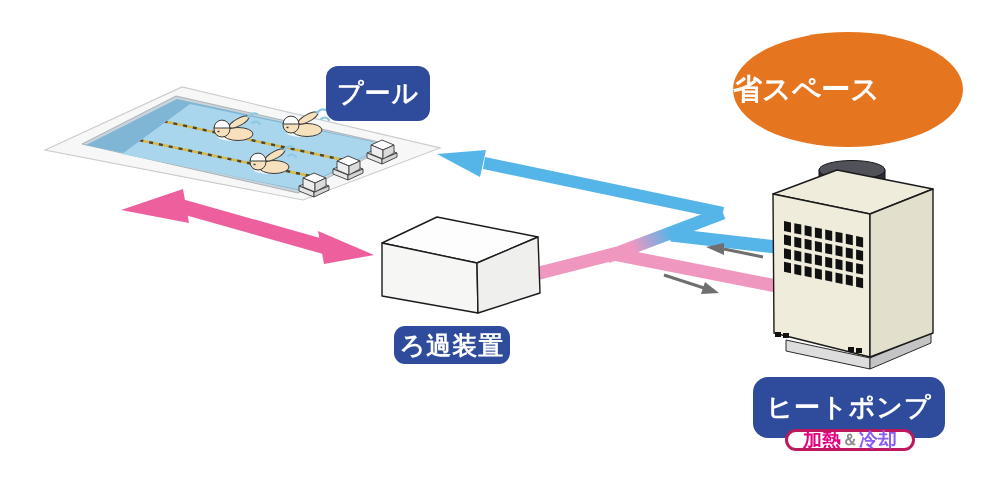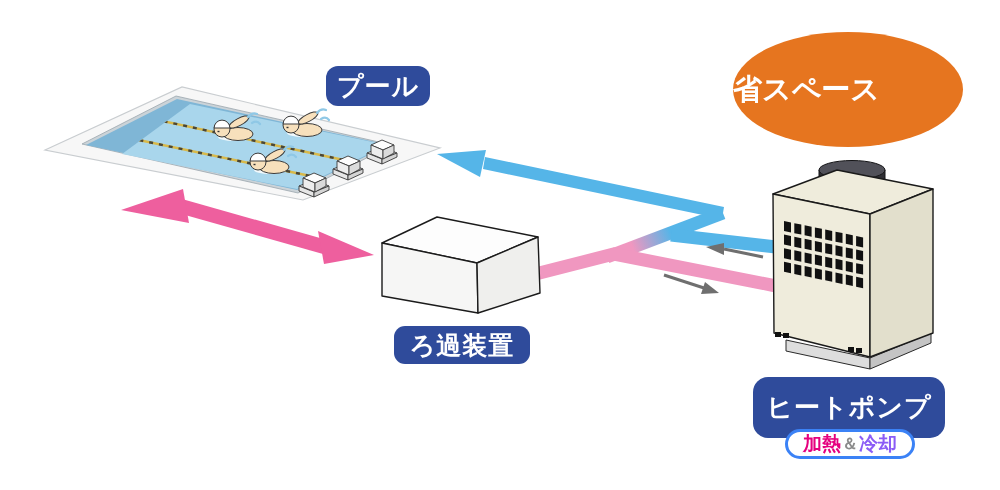--- a/index.html
+++ b/index.html
@@ -2,25 +2,25 @@
 <html><head>
 <meta charset="utf-8">
 <style>
   html,body{margin:0;padding:0;background:#fff;}
   #stage{position:relative;width:1000px;height:490px;overflow:hidden;background:#fff;
          font-family:"DejaVu Sans",sans-serif;}
   #stage svg{position:absolute;left:0;top:0;}
   .nlabel{position:absolute;background:#2F4B9B;color:#fff;font-weight:bold;
           display:flex;align-items:center;justify-content:center;
           border-radius:12px;letter-spacing:1px;z-index:5;}
-  #lbl-pool{left:326px;top:66px;width:104px;height:40px;font-size:26px;}
-  #lbl-filter{left:394px;top:326px;width:136px;height:38px;font-size:25px;border-radius:11px;}
+  #lbl-pool{left:326px;top:66px;width:104px;height:55px;font-size:26px;}
+  #lbl-filter{left:394px;top:326px;width:116px;height:38px;font-size:25px;border-radius:11px;}
   #lbl-hp{left:753px;top:377px;width:192px;height:61px;font-size:26px;border-radius:15px;}
-  #pill{position:absolute;left:785px;top:429px;width:130px;height:30px;background:#fff;
-        border:3px solid #3b82f6;border-radius:18px;display:flex;align-items:center;
+  #pill{position:absolute;left:785px;top:429px;width:130px;height:22px;background:#fff;
+        border:3px solid #be185d;border-radius:18px;display:flex;align-items:center;
         justify-content:center;font-weight:bold;font-size:19px;z-index:6;box-sizing:border-box;}
   #pill .heat{color:#E5007F;}
   #pill .amp{color:#8A8A8A;font-size:16px;padding:0 1px;}
   #pill .cool{color:#8b5cf6;}
   #badge{position:absolute;left:733px;top:32px;width:230px;height:115px;background:#E6751F;
          border-radius:50%;display:flex;flex-direction:column;
          justify-content:center;color:#fff;font-weight:bold;font-size:29px;line-height:1.18;
          z-index:4;letter-spacing:0px;}
 </style>
 </head>

